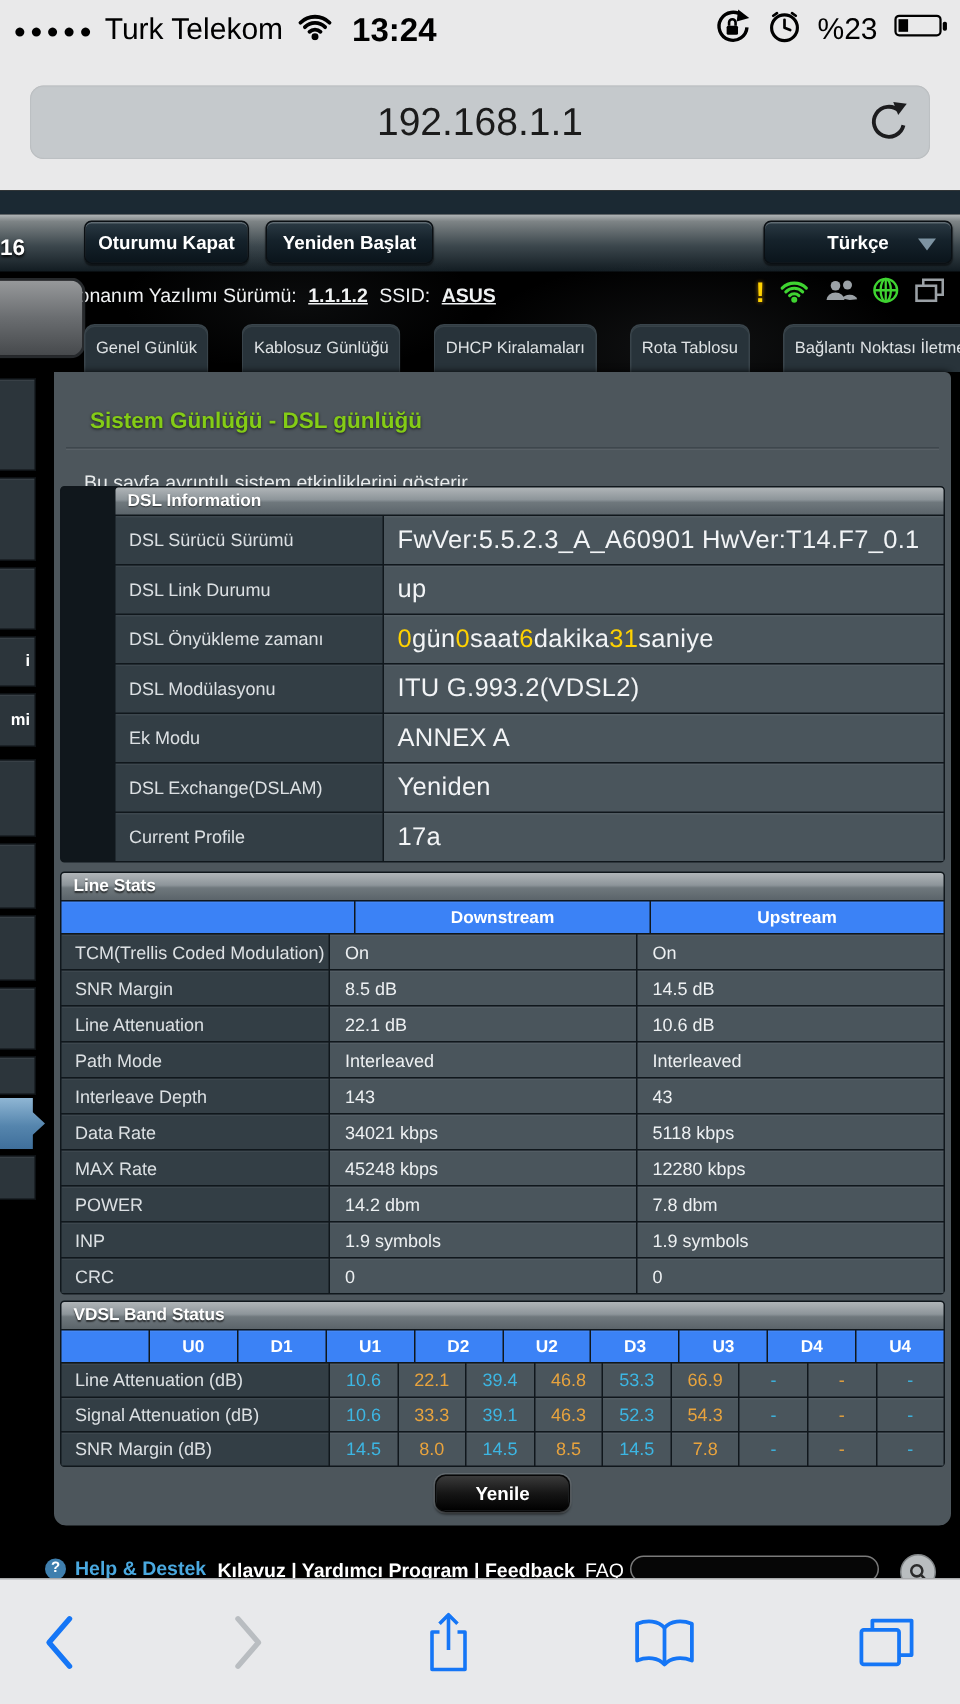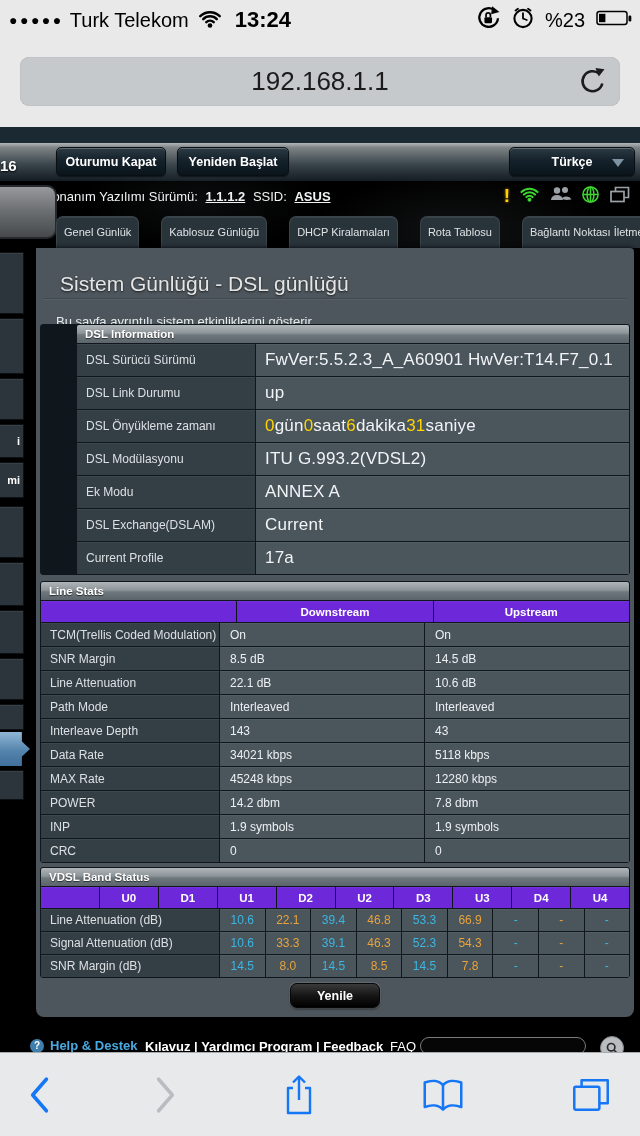--- a/index.html
+++ b/index.html
@@ -61,37 +61,37 @@
   
   .tab-bar{position:absolute;top:89px;left:37px;display:flex;gap:3px;align-items:flex-end;height:32px;}
   .tab{height:31px;line-height:31px;padding:0 7px;background:#28333a;border:1px solid #39444b;border-bottom:none;
     border-radius:7px 7px 0 0;color:#dfe3e5;font-size:11px;white-space:nowrap;cursor:pointer;
     box-shadow:inset 0 1px 0 rgba(255,255,255,.08);margin-left:19px;}
   .tab.active{background:#4d565c;border-color:#4d565c;height:32px;line-height:32px;}
 
   
   .panel{position:absolute;top:121px;left:36px;width:598px;height:769px;background:#4d565c;
     border-radius:0 4px 8px 8px;box-shadow:0 0 5px rgba(0,0,0,.9);}
-  .panel-title{position:absolute;top:24px;left:24px;color:#e5e5e5;font-weight:normal;font-size:21px;text-shadow:0 1px 2px rgba(0,0,0,.7);}
+  .panel-title{position:absolute;top:24px;left:24px;color:#84cc16;font-weight:bold;font-size:15px;text-shadow:0 1px 2px rgba(0,0,0,.7);}
   .panel-divider{position:absolute;top:50px;left:8px;right:8px;height:1px;background:#3e474d;box-shadow:0 1px 0 rgba(255,255,255,.07);}
   .panel-desc{position:absolute;top:66px;left:20px;color:#e8ebec;font-size:13px;}
 
   .tbl{position:absolute;left:4px;width:590px;background:#10171c;border:1px solid #10171c;border-radius:3px;
     display:flex;flex-direction:column;gap:1px;box-sizing:border-box;}
   .dsl-tbl{top:76px;padding-left:36px;} .line-tbl{top:333px;} .vdsl-tbl{top:619px;}
   .sec-hdr{height:18px;line-height:18px;flex:none;
     background:linear-gradient(180deg,#b0b5b8 0%,#8d959a 45%,#6f787d 55%,#5b646a 100%);
     color:#fff;font-weight:bold;font-size:11.5px;padding-left:8px;text-shadow:0 1px 1px rgba(0,0,0,.6);border-radius:2px 2px 0 0;}
   .trow{display:flex;gap:1px;flex:none;}
   .r32{height:32px}.r23{height:23px}.r22{height:22px}.r21{height:21px}
   .cell{display:flex;align-items:center;box-shadow:inset 0 1px 0 rgba(255,255,255,.05);box-sizing:border-box;overflow:hidden;}
   .lbl{width:178px;flex:none;background:#333e45;color:#dce0e3;font-size:12px;padding-left:9px;}
   .big{flex:1;background:#4a555c;color:#f2f4f6;font-size:17px;padding-left:9px;letter-spacing:.2px;}
   .vcell{flex:1;background:#4a555c;color:#edf0f2;font-size:12px;padding-left:10px;}
-  .chead{flex:1;background:#6d28d9;color:#fff;font-size:11.5px;font-weight:bold;justify-content:center;padding-left:0;}
+  .chead{flex:1;background:#3b82f6;color:#fff;font-size:11.5px;font-weight:bold;justify-content:center;padding-left:0;}
   .bcell{flex:1;background:#4a555c;font-size:12px;justify-content:center;padding-left:0;}
   .u{color:var(--up,#3cb6e3);text-align:center;} .d{color:var(--down,#e8a33d);} .hl{color:var(--hl,#ffd200);}
 
   .refresh-row{position:absolute;top:735px;left:0;width:100%;display:flex;justify-content:center;}
   .btn-refresh{width:90px;height:25px;border-radius:7px;cursor:pointer;
     background:linear-gradient(180deg,#3a3a3a,#161616 50%,#000);border:1px solid #070707;
     box-shadow:0 0 0 1px rgba(255,255,255,.14),0 1px 2px rgba(0,0,0,.8);
     color:#fff;font-weight:bold;font-size:12.5px;font-family:inherit;}
 
   
@@ -288,21 +288,21 @@
           <div class="trow r32">
             <div class="cell lbl">DSL Modülasyonu</div>
             <div class="cell big">ITU G.993.2(VDSL2)</div>
           </div>
           <div class="trow r32">
             <div class="cell lbl">Ek Modu</div>
             <div class="cell big">ANNEX A</div>
           </div>
           <div class="trow r32">
             <div class="cell lbl">DSL Exchange(DSLAM)</div>
-            <div class="cell big">Current</div>
+            <div class="cell big">Yeniden</div>
           </div>
           <div class="trow r32">
             <div class="cell lbl">Current Profile</div>
             <div class="cell big">17a</div>
           </div>
         </div>
 
       <div class="tbl line-tbl" id="line-table">
         <div class="sec-hdr">Line Stats</div>
       <div class="trow r21">

